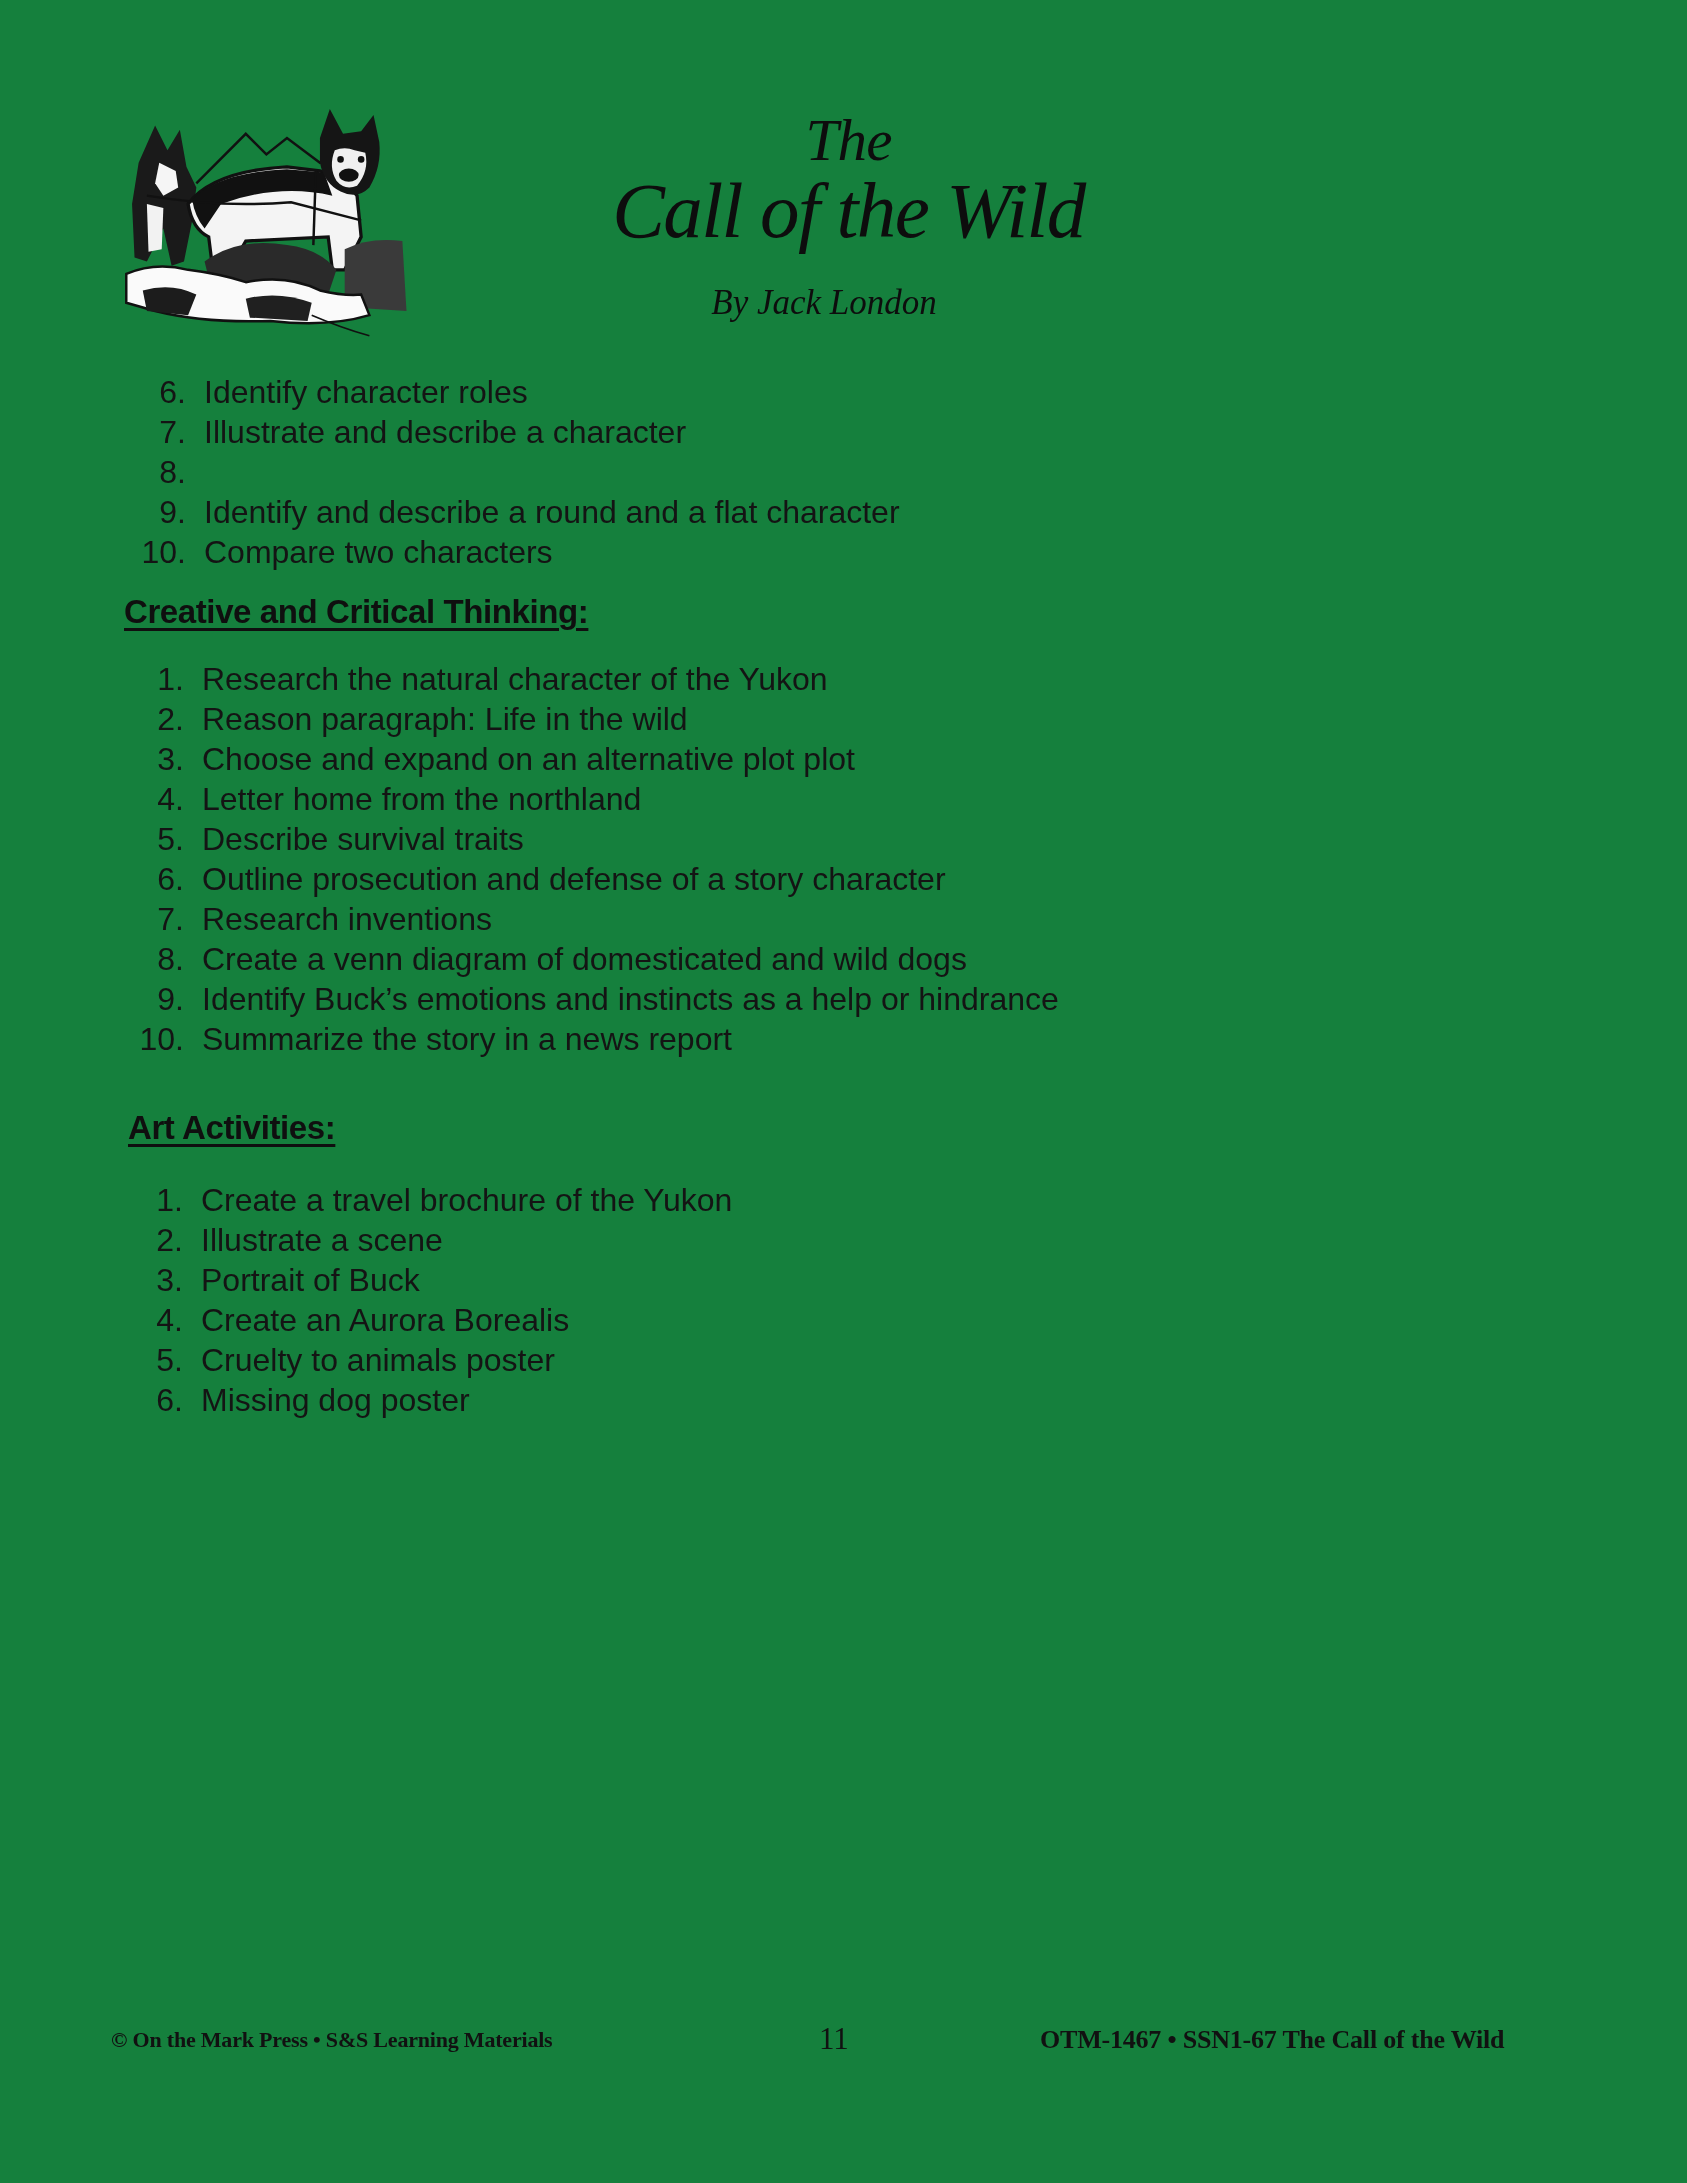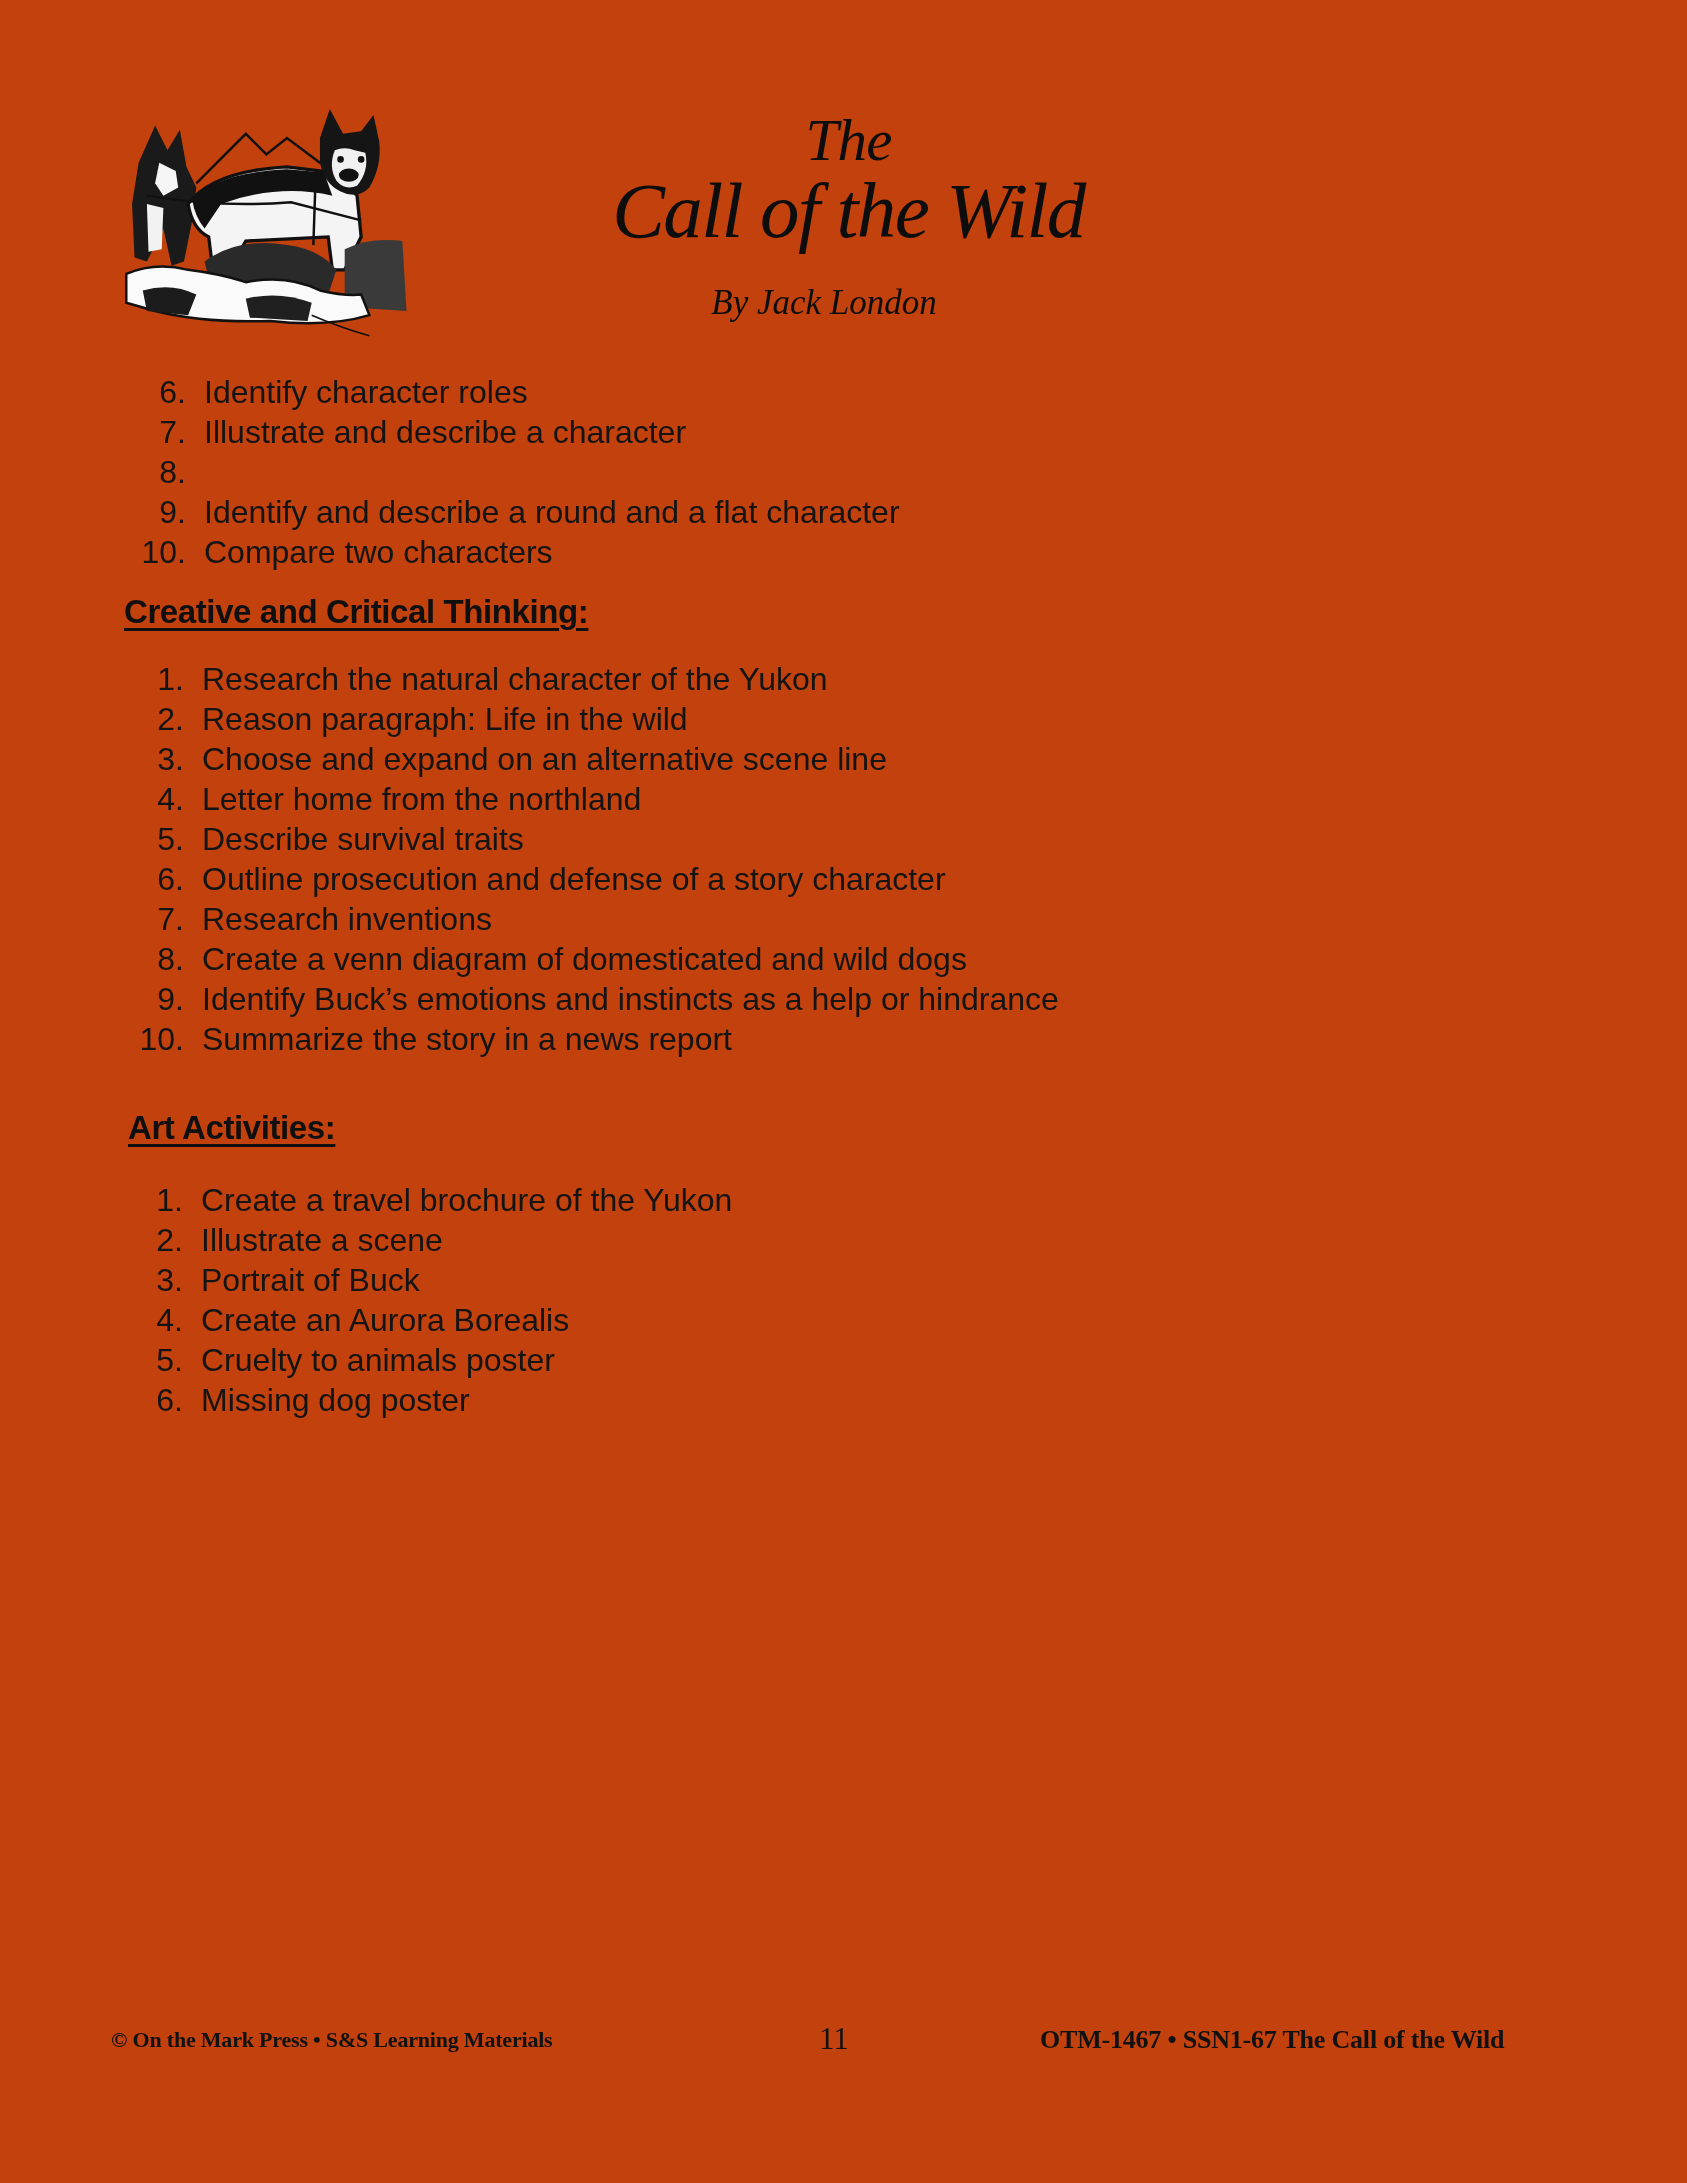--- a/index.html
+++ b/index.html
@@ -1,17 +1,17 @@
 <!DOCTYPE html>
 <html style="font-size:13px"><head>
 <meta charset="utf-8">
 <style>
   html, body { margin: 0; padding: 0; background: #ffffff; }
   body { width: 1687px; height: 2183px; position: relative; overflow: hidden; color: #111111; }
-  .page { position: absolute; left: 0; top: 0; width: 1687px; height: 2183px; background: #c2410c; }
+  .page { position: absolute; left: 0; top: 0; width: 1687px; height: 2183px; background: #15803d; }
 
   
   .illustration { position: absolute; left: 122px; top: 105px; width: 297px; height: 239px; }
   .title-block { position: absolute; left: 560px; top: 99px; width: 577px; text-align: center; font-family: "Liberation Serif", "DejaVu Serif", serif; font-style: italic; color: #0d0d0d; }
   .title-the { position: absolute; left: 0; right: 0; top: 8.2px; font-size: 59px; line-height: 66px; letter-spacing: -0.8px; }
   .title-main { position: absolute; left: 0; right: 0; top: 69px; font-size: 79px; line-height: 86px; letter-spacing: -1.6px; }
   .title-author { position: absolute; left: 0; right: 16px; top: 183px; font-size: 35px; line-height: 41px; left: -33px; }
 
   
   .list { position: absolute; margin: 0; padding: 0; list-style: none; font-family: "Liberation Sans", "DejaVu Sans", sans-serif; font-size: 32px; color: #141414; }
@@ -93,21 +93,21 @@
     <li>
         <span class="num">1.</span>
         <span class="txt">Research the natural character of the Yukon</span>
       </li>
     <li>
         <span class="num">2.</span>
         <span class="txt">Reason paragraph: Life in the wild</span>
       </li>
     <li>
         <span class="num">3.</span>
-        <span class="txt">Choose and expand on an alternative scene line</span>
+        <span class="txt">Choose and expand on an alternative plot plot</span>
       </li>
     <li>
         <span class="num">4.</span>
         <span class="txt">Letter home from the northland</span>
       </li>
     <li>
         <span class="num">5.</span>
         <span class="txt">Describe survival traits</span>
       </li>
     <li>

